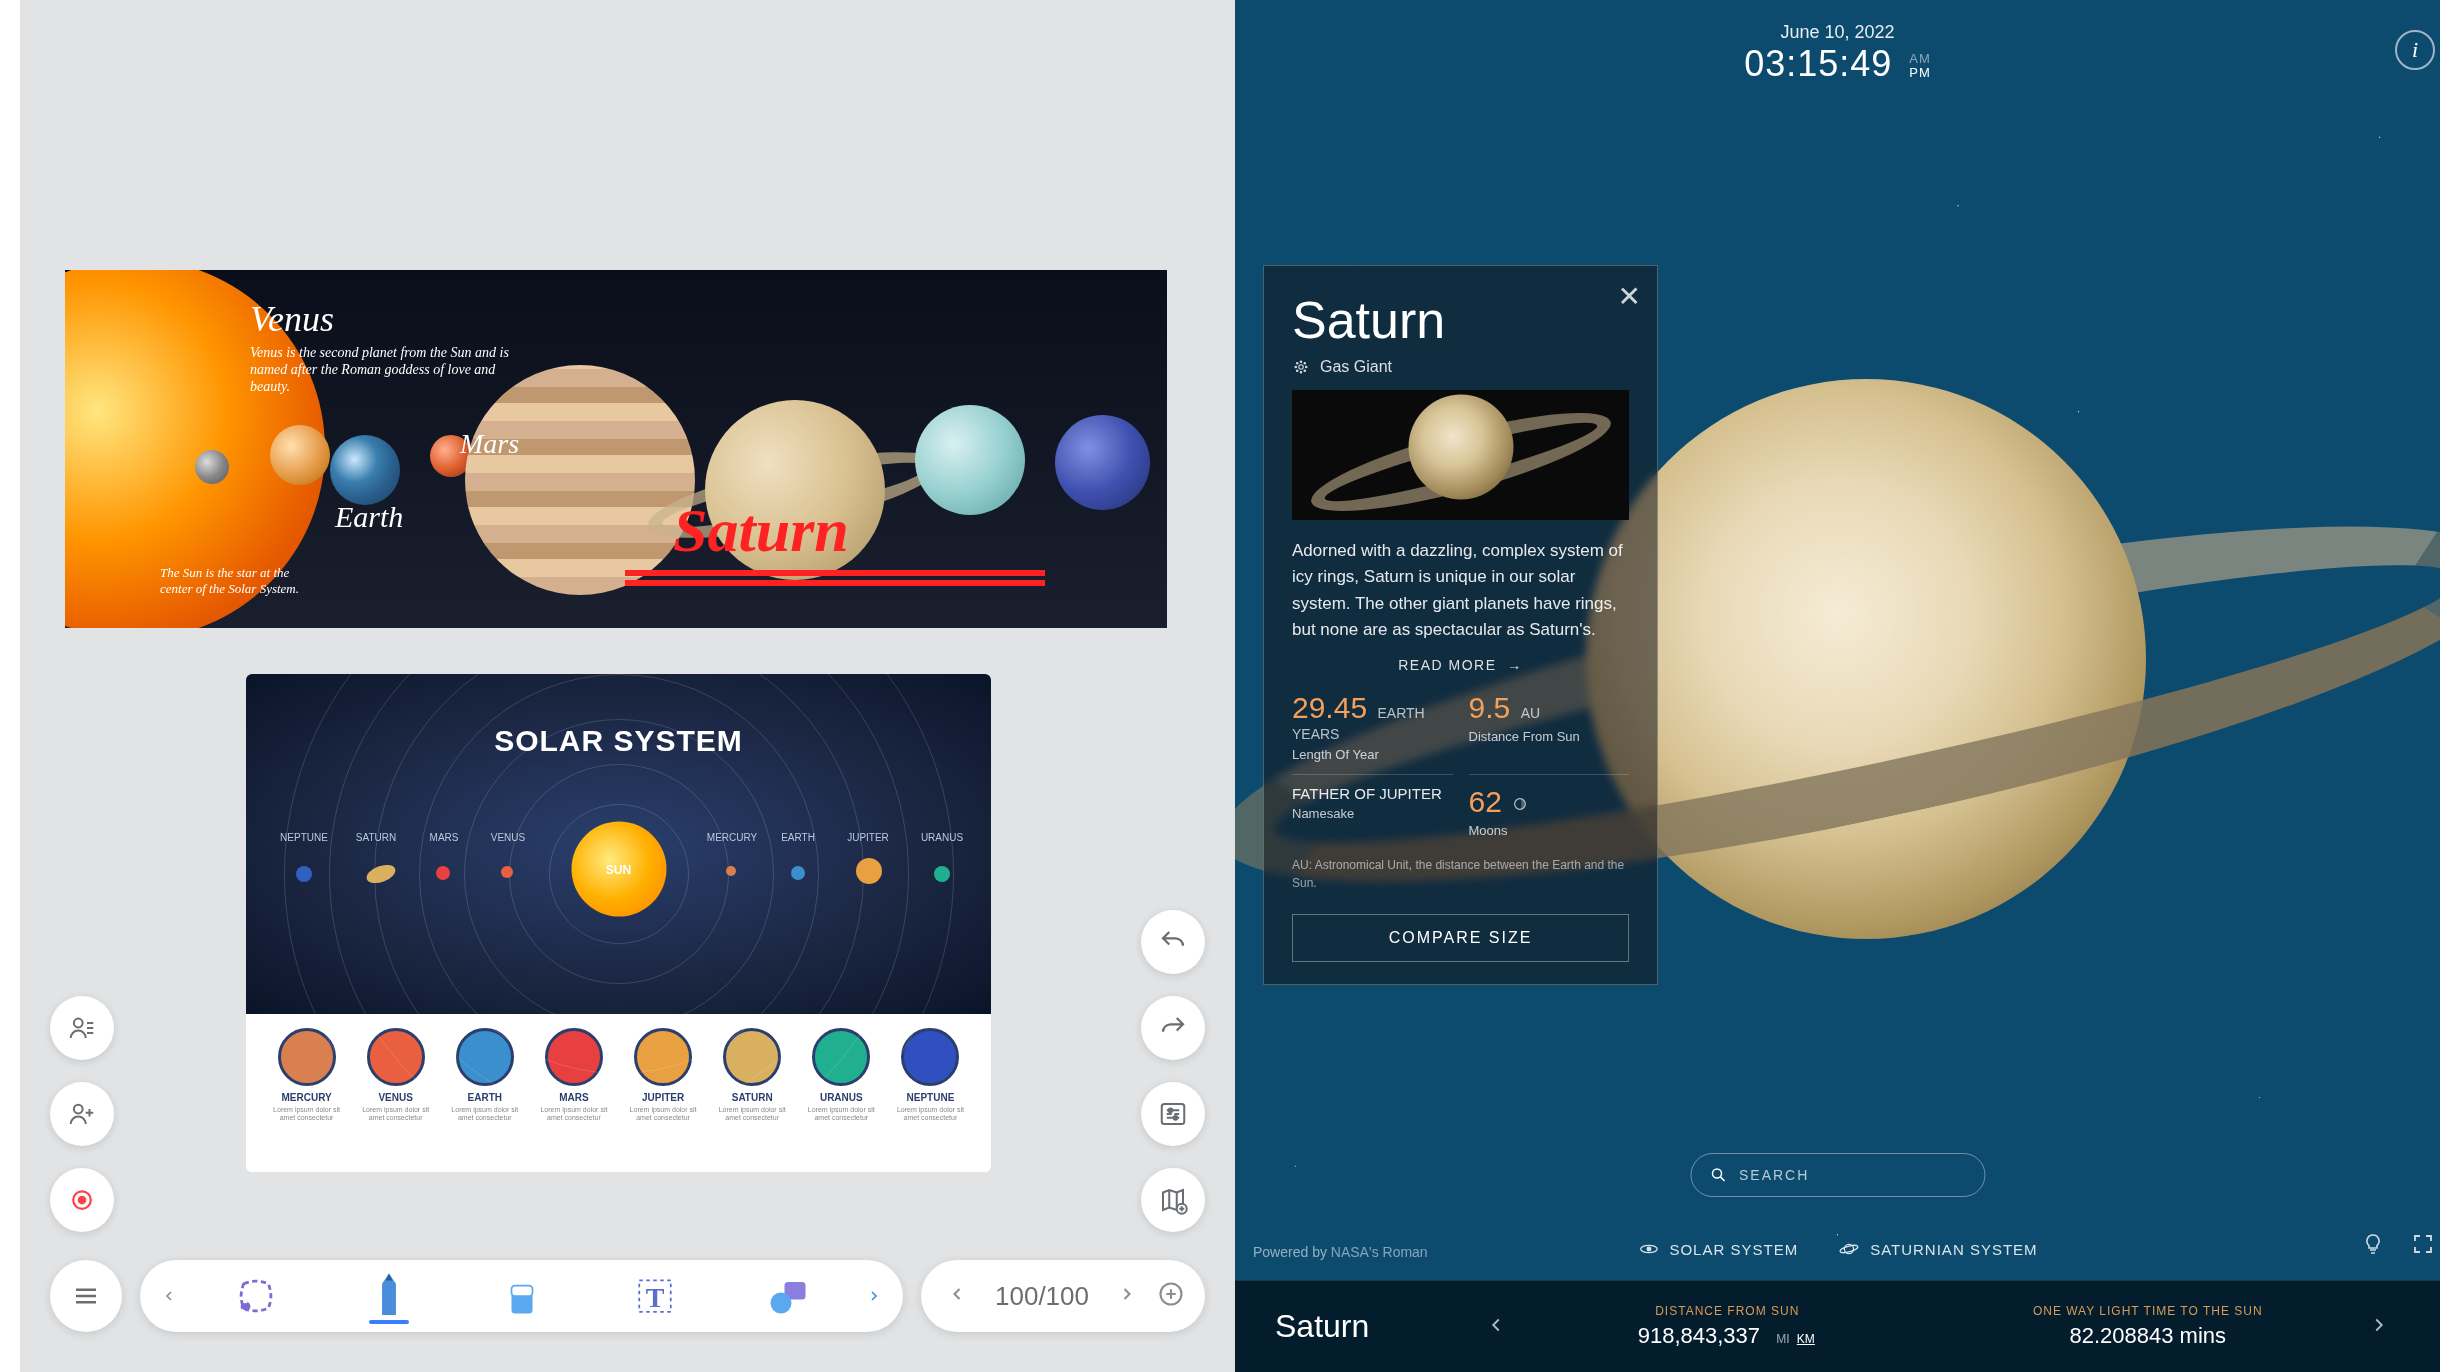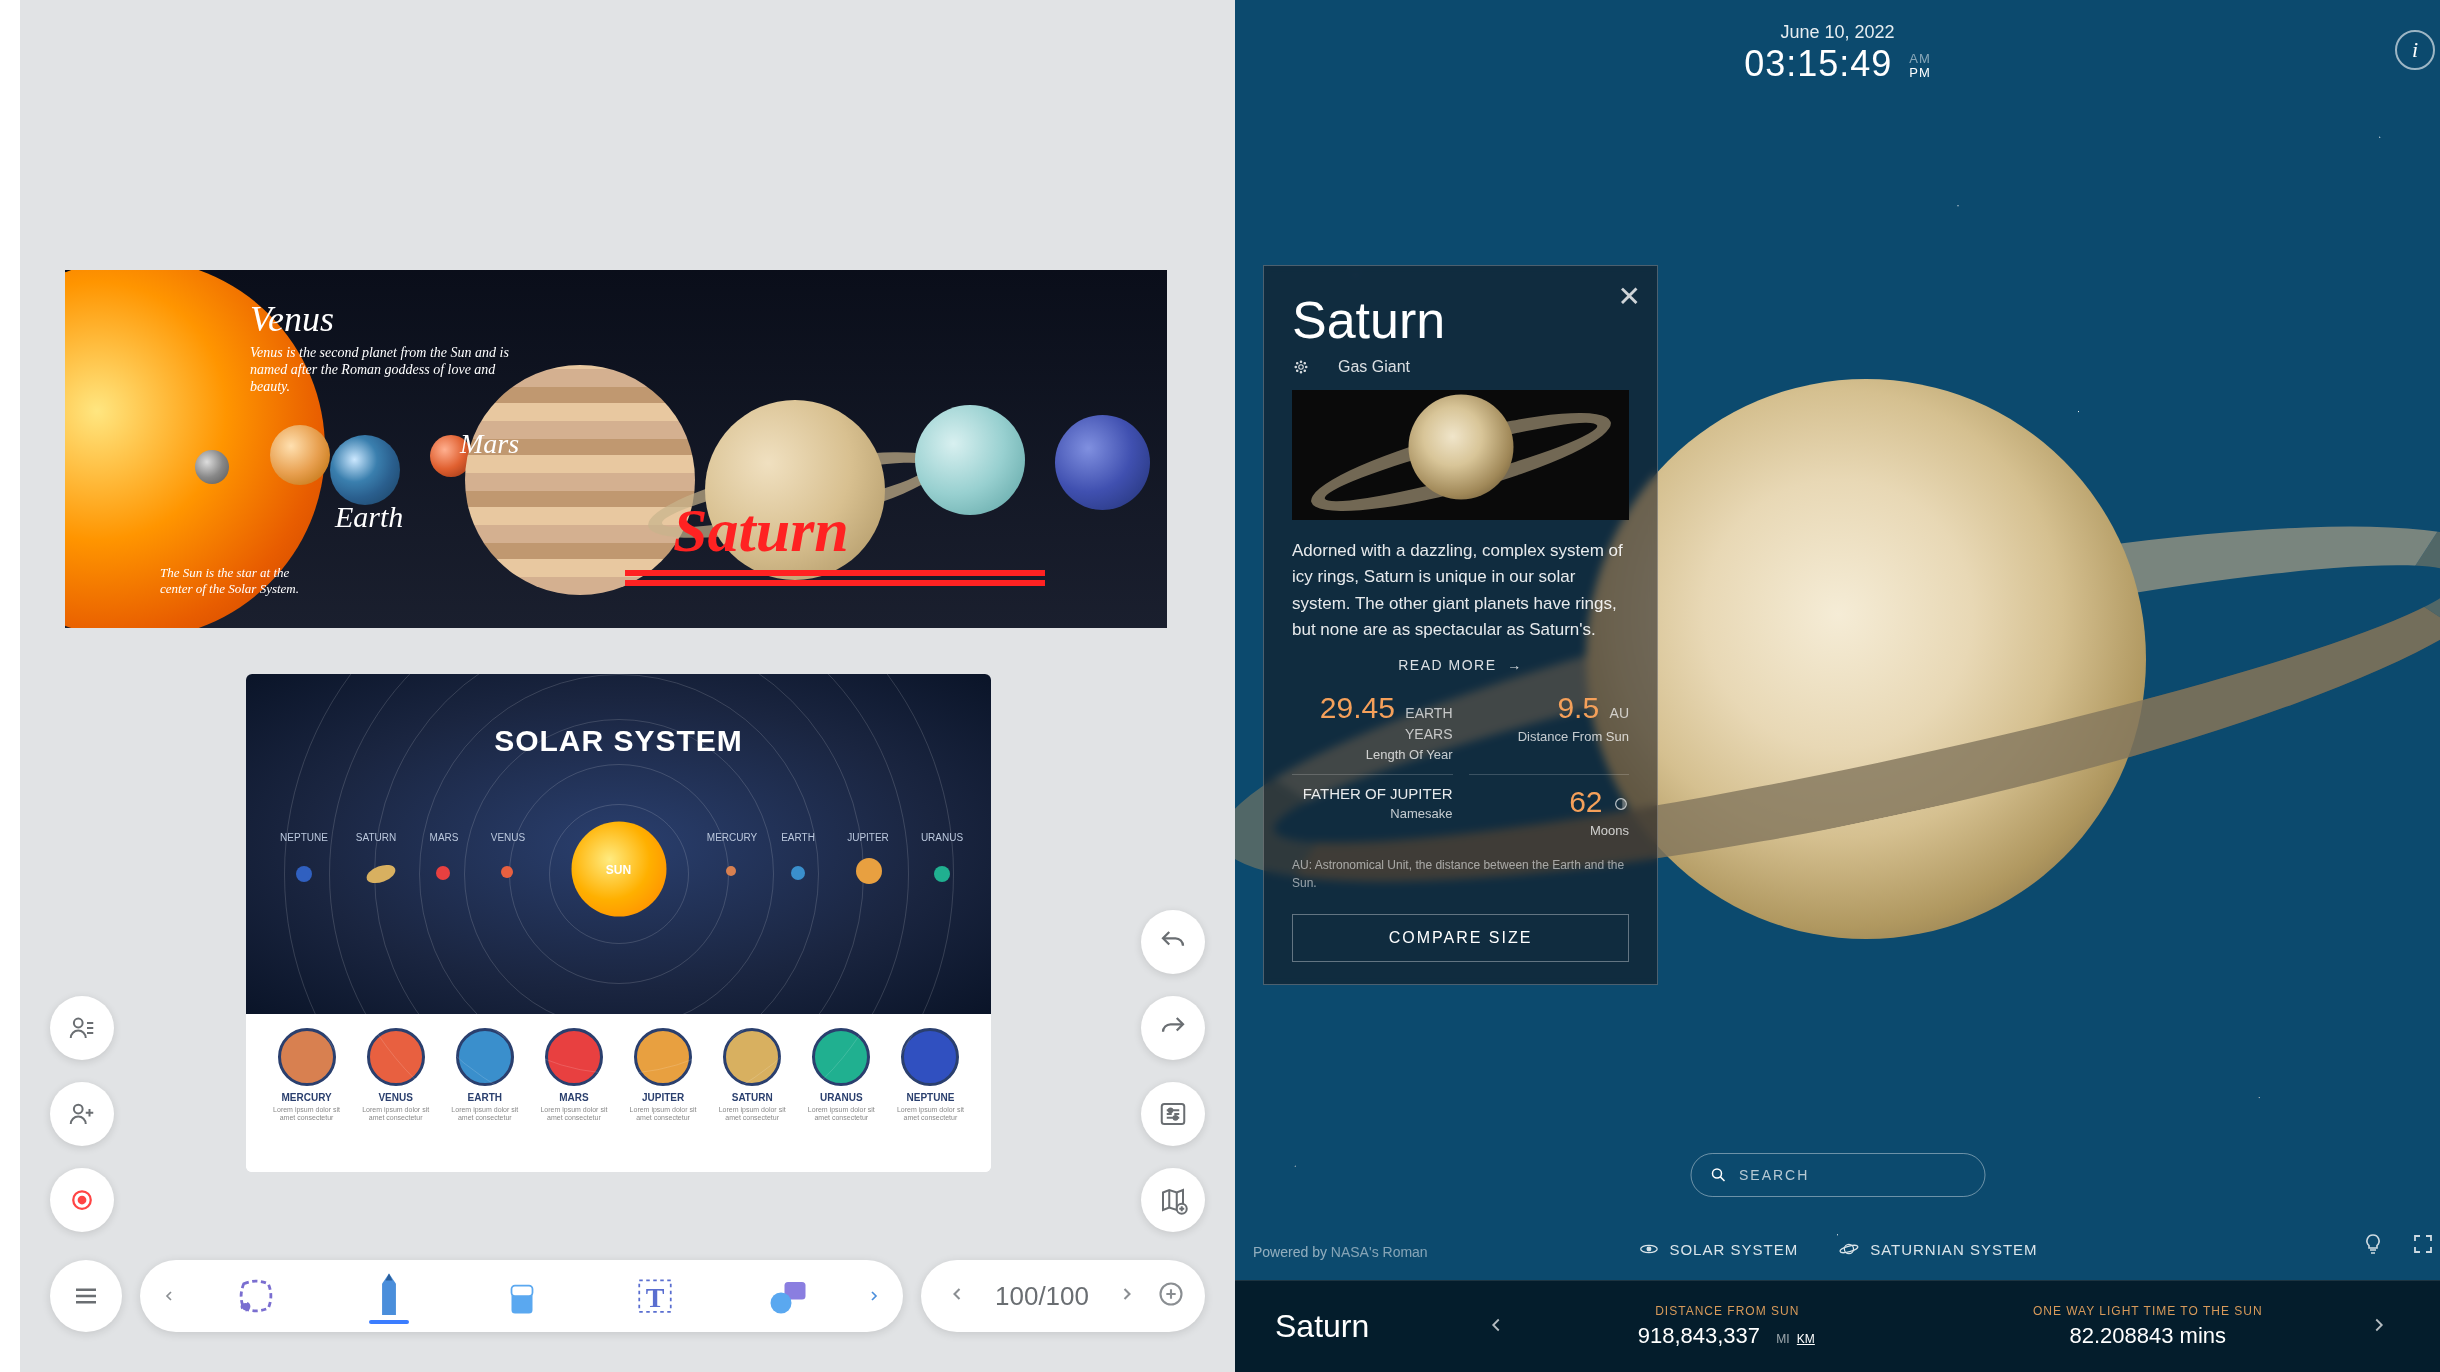--- a/index.html
+++ b/index.html
@@ -358,21 +358,21 @@
   opacity: 0.8;
 }
 .info-panel h1 {
   font-size: 52px;
   font-weight: 400;
   margin-bottom: 8px;
 }
 .info-panel .type {
   font-size: 16px;
   opacity: 0.85;
-  display:flex; align-items:center; gap:28px;
+  display:flex; align-items:center; gap:10px;
   margin-bottom: 14px;
 }
 .panel-thumb {
   width: 100%;
   height: 130px;
   background: #0a0a0a;
   position: relative;
   margin-bottom: 18px;
   overflow:hidden;
 }
@@ -403,21 +403,20 @@
   font-size: 14px;
   letter-spacing: 1.5px;
   opacity: 0.85;
   cursor:pointer;
   margin-bottom: 18px;
 }
 .stats-grid {
   display: grid;
   grid-template-columns: 1fr 1fr;
   gap: 12px 16px;
-  text-align: right;
 }
 .stat .big { font-size: 30px; color: #f5a05a; font-weight: 300; display:inline; }
 .stat .unit { font-size: 14px; opacity: 0.7; margin-left: 6px; }
 .stat .label { font-size: 13px; opacity: 0.75; margin-top: 4px; }
 .stat-row { border-top: 1px solid rgba(255,255,255,0.18); padding-top:10px; }
 .au-note {
   font-size: 12px;
   opacity: 0.55;
   margin-top: 18px;
   line-height: 1.5;

